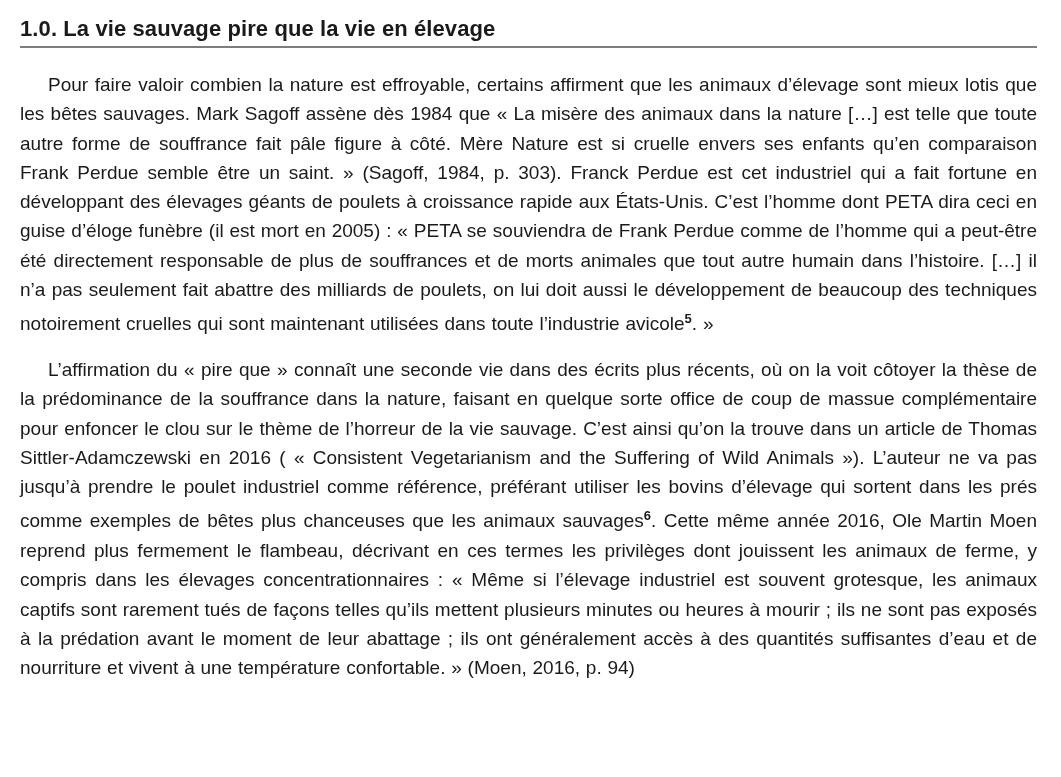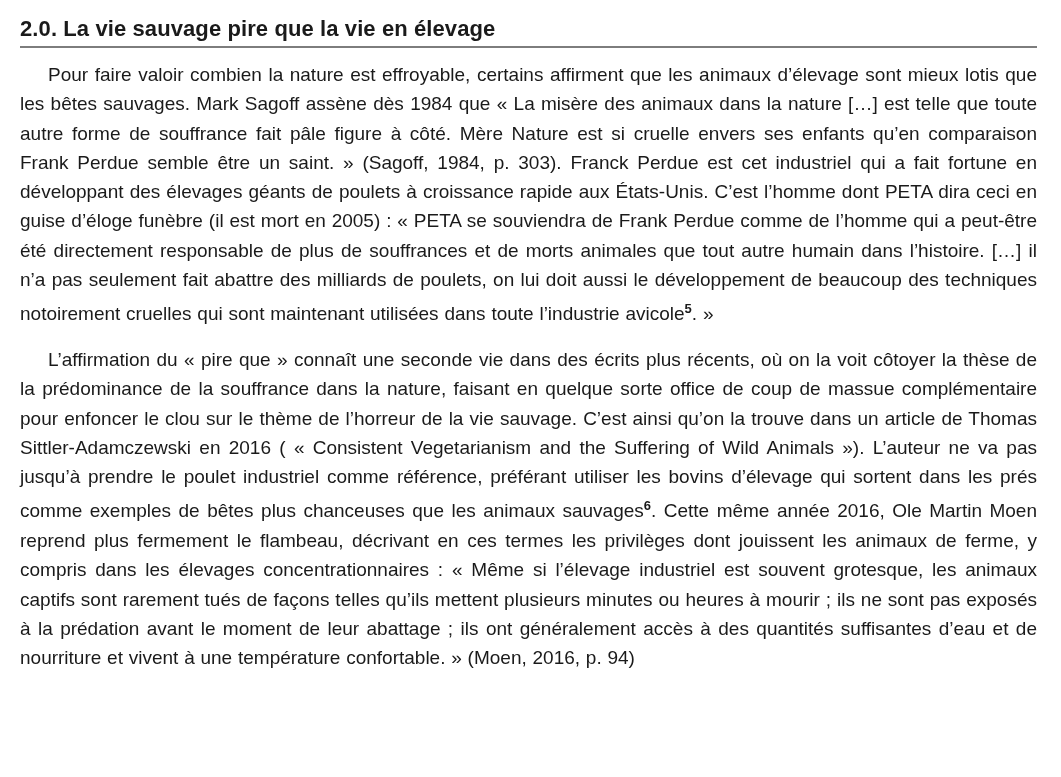--- a/index.html
+++ b/index.html
@@ -23,38 +23,38 @@
   }
   .heading{
     font-size:22px;
     font-weight:700;
     line-height:27px;
     letter-spacing:0.1px;
     padding-bottom:4px;
     border-bottom:2px solid var(--rule);
   }
   .body-text{
-    padding-top:12px;
+    padding-top:22px;
   }
   .body-text p{
     font-size:19px;
     line-height:29.3px;
     text-align:justify;
     text-indent:28px;
     margin:0 0 16px 0;
     word-spacing:0.5px;
   }
   .body-text sup{
     font-size:13px;
     font-weight:600;
     vertical-align:super;
   }
 </style>
 </head>
 <body>
 
 <div class="page">
-  <h1 class="heading">2.0. La vie sauvage pire que la vie en élevage</h1>
+  <h1 class="heading">1.0. La vie sauvage pire que la vie en élevage</h1>
   <div class="body-text">
       <p>Pour faire valoir combien la nature est effroyable, certains affirment que les animaux d’élevage sont mieux lotis que les bêtes sauvages. Mark Sagoff assène dès 1984 que « La misère des animaux dans la nature […] est telle que toute autre forme de souffrance fait pâle figure à côté. Mère Nature est si cruelle envers ses enfants qu’en comparaison Frank Perdue semble être un saint. » (Sagoff, 1984, p. 303). Franck Perdue est cet industriel qui a fait fortune en développant des élevages géants de poulets à croissance rapide aux États-Unis. C’est l’homme dont PETA dira ceci en guise d’éloge funèbre (il est mort en 2005) : « PETA se souviendra de Frank Perdue comme de l’homme qui a peut-être été directement responsable de plus de souffrances et de morts animales que tout autre humain dans l’histoire. […] il n’a pas seulement fait abattre des milliards de poulets, on lui doit aussi le développement de beaucoup des techniques notoirement cruelles qui sont maintenant utilisées dans toute l’industrie avicole<sup>5</sup>. »</p>
       <p>L’affirmation du « pire que » connaît une seconde vie dans des écrits plus récents, où on la voit côtoyer la thèse de la prédominance de la souffrance dans la nature, faisant en quelque sorte office de coup de massue complémentaire pour enfoncer le clou sur le thème de l’horreur de la vie sauvage. C’est ainsi qu’on la trouve dans un article de Thomas Sittler-Adamczewski en 2016 ( « Consistent Vegetarianism and the Suffering of Wild Animals »). L’auteur ne va pas jusqu’à prendre le poulet industriel comme référence, préférant utiliser les bovins d’élevage qui sortent dans les prés comme exemples de bêtes plus chanceuses que les animaux sauvages<sup>6</sup>. Cette même année 2016, Ole Martin Moen reprend plus fermement le flambeau, décrivant en ces termes les privilèges dont jouissent les animaux de ferme, y compris dans les élevages concentrationnaires : « Même si l’élevage industriel est souvent grotesque, les animaux captifs sont rarement tués de façons telles qu’ils mettent plusieurs minutes ou heures à mourir ; ils ne sont pas exposés à la prédation avant le moment de leur abattage ; ils ont généralement accès à des quantités suffisantes d’eau et de nourriture et vivent à une température confortable. » (Moen, 2016, p. 94)</p>
     </div>
 </div>
 
 </body></html>

